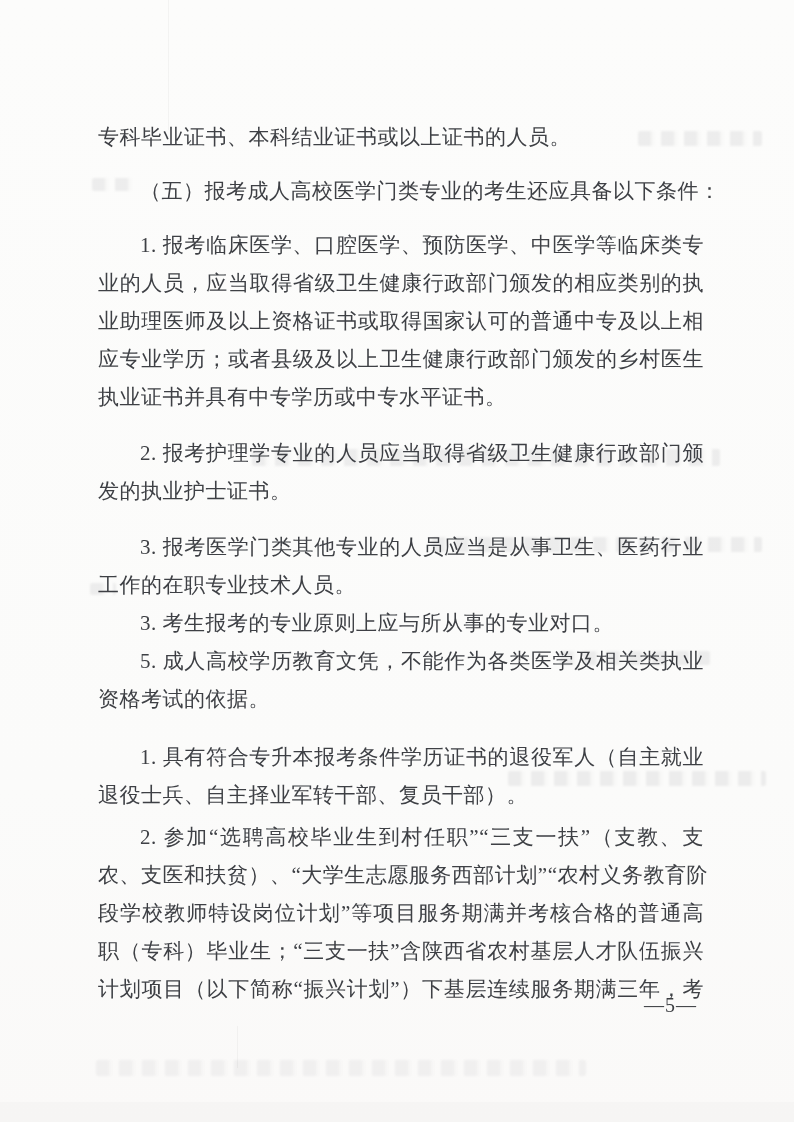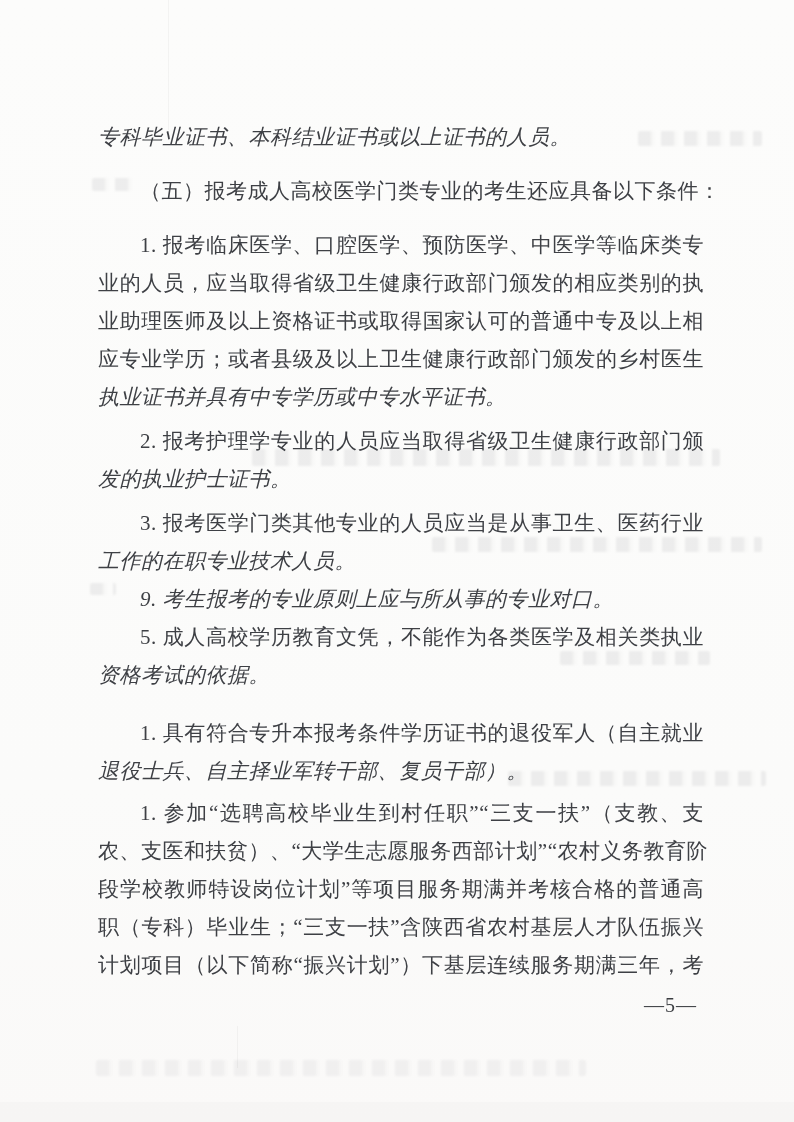--- a/index.html
+++ b/index.html
@@ -28,24 +28,24 @@
     line-height: 38px;
     font-size: 21px;
     letter-spacing: 0.5px;
     color: #3e4045;
     white-space: nowrap;
     text-align: justify;
     text-align-last: justify;
     box-sizing: border-box;
     width: 606px;
   }
-  .line.short { text-align: right; text-align-last: left; font-style: italic; }
+  .line.short { text-align: right; text-align-last: left; }
   .line.ind { padding-left: 42px; }
   .g8 { margin-top: 16px; }
-  .g6 { margin-top: 6px; }
+  .g6 { margin-top: 18px; }
   .g4 { margin-top: 4px; }
   .g3 { margin-top: 20px; }
   .pagenum {
     position: absolute;
     top: 994px;
     right: 97px;
     font-size: 20px;
     letter-spacing: 1px;
     color: #3a3c40;
   }
@@ -95,26 +95,26 @@
     <div class="line ind g8">（五）报考成人高校医学门类专业的考生还应具备以下条件：</div>
     <div class="line ind g8">1. 报考临床医学、口腔医学、预防医学、中医学等临床类专</div>
     <div class="line">业的人员，应当取得省级卫生健康行政部门颁发的相应类别的执</div>
     <div class="line">业助理医师及以上资格证书或取得国家认可的普通中专及以上相</div>
     <div class="line">应专业学历；或者县级及以上卫生健康行政部门颁发的乡村医生</div>
     <div class="line short">执业证书并具有中专学历或中专水平证书。</div>
     <div class="line ind g6">2. 报考护理学专业的人员应当取得省级卫生健康行政部门颁</div>
     <div class="line short">发的执业护士证书。</div>
     <div class="line ind g6">3. 报考医学门类其他专业的人员应当是从事卫生、医药行业</div>
     <div class="line short">工作的在职专业技术人员。</div>
-    <div class="line ind short">9. 考生报考的专业原则上应与所从事的专业对口。</div>
+    <div class="line ind short">3. 考生报考的专业原则上应与所从事的专业对口。</div>
     <div class="line ind">5. 成人高校学历教育文凭，不能作为各类医学及相关类执业</div>
     <div class="line short">资格考试的依据。</div>
     <div class="line ind g3">1. 具有符合专升本报考条件学历证书的退役军人（自主就业</div>
     <div class="line short">退役士兵、自主择业军转干部、复员干部）。</div>
-    <div class="line ind g4">1. 参加“选聘高校毕业生到村任职”“三支一扶”（支教、支</div>
+    <div class="line ind g4">2. 参加“选聘高校毕业生到村任职”“三支一扶”（支教、支</div>
     <div class="line">农、支医和扶贫）、“大学生志愿服务西部计划”“农村义务教育阶</div>
     <div class="line">段学校教师特设岗位计划”等项目服务期满并考核合格的普通高</div>
     <div class="line">职（专科）毕业生；“三支一扶”含陕西省农村基层人才队伍振兴</div>
     <div class="line">计划项目（以下简称“振兴计划”）下基层连续服务期满三年，考</div>
   </div>
 
   <div class="pagenum">—5—</div>
 
   <div class="bottom-edge"></div>
 </div>

